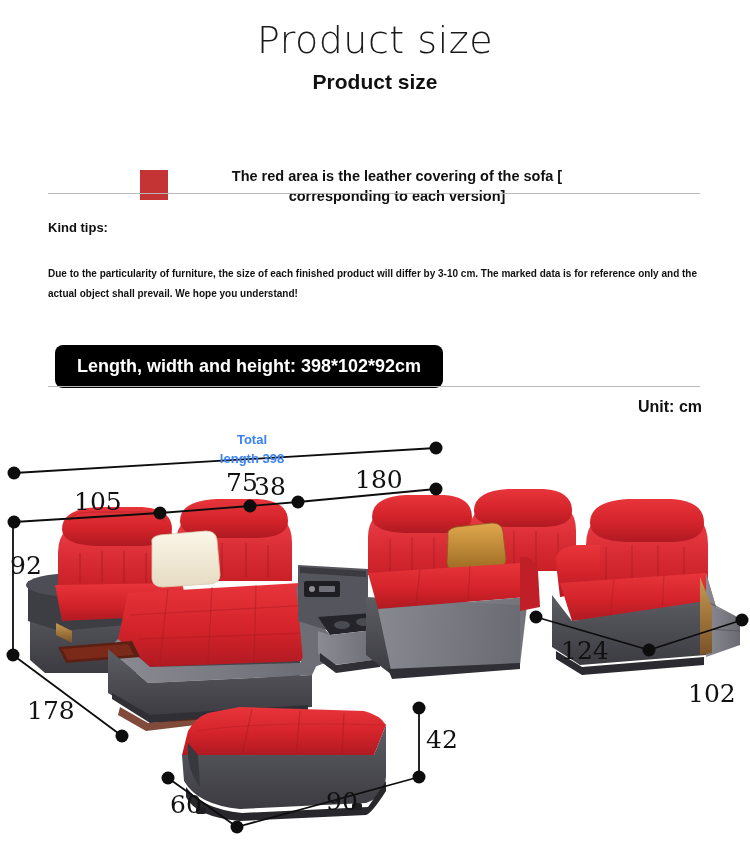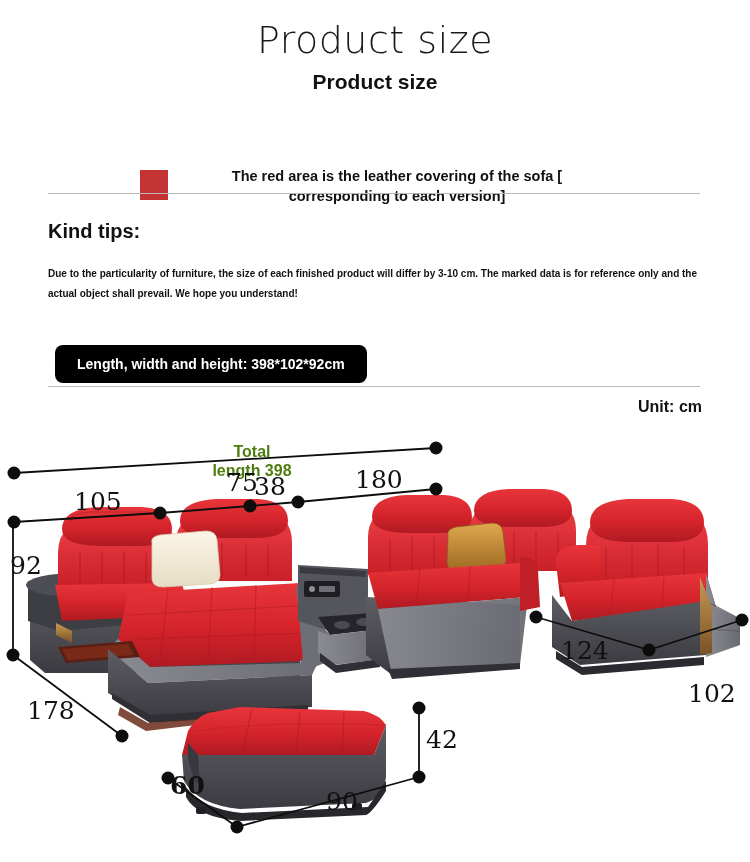--- a/index.html
+++ b/index.html
@@ -67,42 +67,42 @@
     height: 1px;
     background: #b8b8b8;
   }
   .divider-top { top: 193px; }
   .divider-bottom { top: 386px; }
 
   
   .tips-heading {
     position: absolute;
     top: 220px; left: 48px;
-    font-size: 20px;
+    font-size: 13px;
     font-weight: bold;
     color: #111111;
   }
   .tips-body {
     position: absolute;
     top: 264px; left: 48px;
     width: 655px;
     font-size: 10px;
     font-weight: bold;
     line-height: 20px;
     color: #111111;
   }
 
   .badge {
     position: absolute;
     top: 345px; left: 55px;
     background: #000000;
     color: #ffffff;
     border-radius: 8px;
     padding: 11px 22px;
-    font-size: 14px;
+    font-size: 18px;
     font-weight: bold;
     white-space: nowrap;
   }
 
   .unit-label {
     position: absolute;
     top: 398px; left: 0; width: 702px;
     text-align: right;
     font-size: 16px;
     font-weight: bold;
@@ -122,26 +122,25 @@
   }
   .dim-label {
     position: absolute;
     font-family: "DejaVu Serif", serif;
     font-size: 25px;
     color: #111111;
     white-space: nowrap;
   }
   .dim-label.total {
     font-family: "Liberation Sans", sans-serif;
-    font-size: 16px;
-    font-weight: bold;
-    color: #4d7c0f;
+    font-size: 13px;
+    font-weight: bold;
+    color: #3b82f6;
     line-height: 19px;
     text-align: center;
-    margin-top: 12px;
   }
 </style>
 </head>
 <body>
 
 <div class="title-main">Product size</div>
 <div class="title-sub">Product size</div>
 
 <div class="legend-row">
   <div class="legend-swatch"></div>
@@ -350,18 +349,18 @@
   <div class="dim-label total" style="left:192px; top:5px; width:120px;">
     <span>Total</span><br><span>length 398</span>
   </div>
 
   <div class="dim-label" style="left:74px; top:62px;">105</div>
   <div class="dim-label" style="left:186px; top:43px;margin-left:40px;">75</div>
   <div class="dim-label" style="left:254px; top:47px;">38</div>
   <div class="dim-label" style="left:355px; top:40px;">180</div>
   <div class="dim-label" style="left:10px; top:126px;">92</div>
   <div class="dim-label" style="left:27px; top:271px;">178</div>
-  <div class="dim-label" style="left:170px; top:346px;font-weight:bold;">60</div>
+  <div class="dim-label" style="left:170px; top:365px;">60</div>
   <div class="dim-label" style="left:326px; top:362px;">90</div>
   <div class="dim-label" style="left:426px; top:300px;">42</div>
   <div class="dim-label" style="left:561px; top:211px;">124</div>
   <div class="dim-label" style="left:688px; top:218px;margin-top:36px;">102</div>
 </div>
 
 </body></html>

